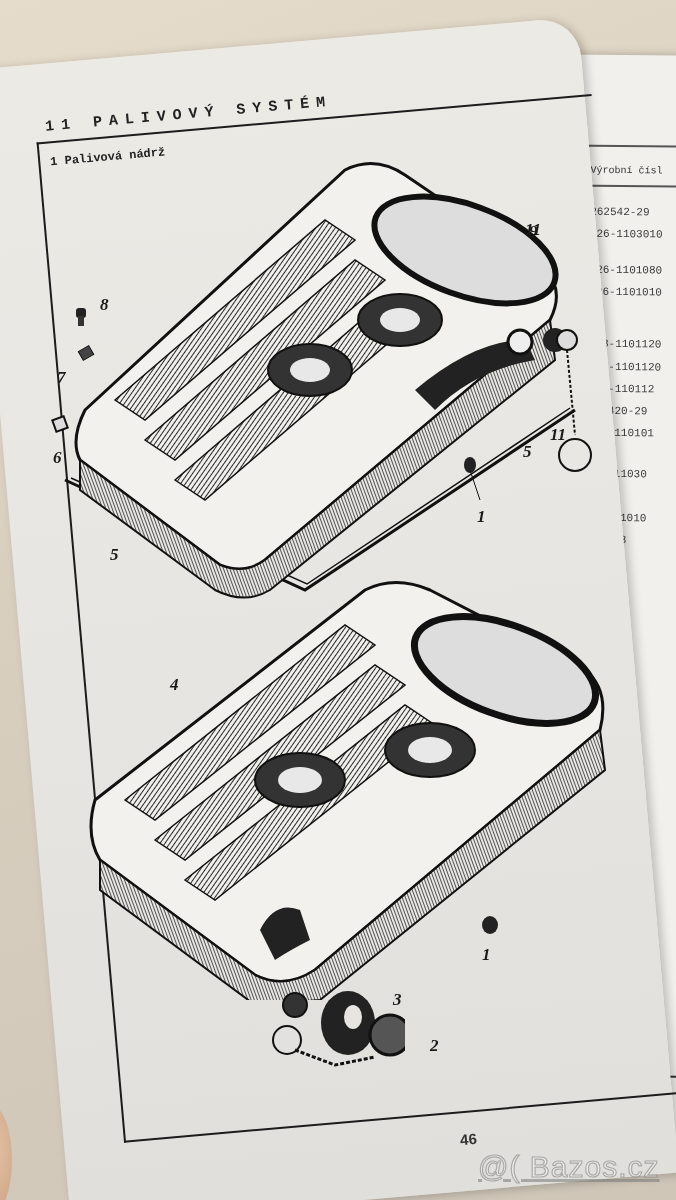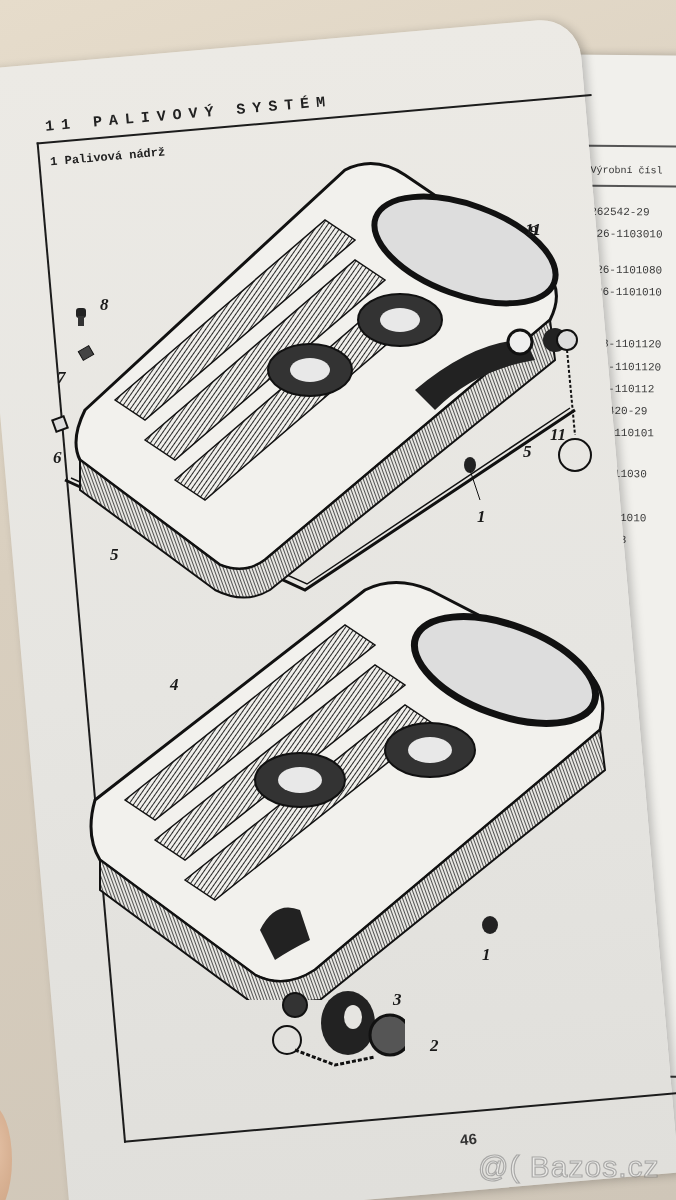--- a/index.html
+++ b/index.html
@@ -24,21 +24,21 @@
         font-weight:bold;white-space:nowrap;}
   .left-page .frame{position:absolute;left:60px;top:78px;width:555px;height:1000px;
         border:2.5px solid #1c1c1c;border-right:none;}
   .left-page .sub{position:absolute;left:72px;top:92px;font-size:12px;color:#222;font-weight:bold;white-space:nowrap;}
   .left-page .page-num{position:absolute;left:395px;top:1100px;font-family:"Liberation Sans",sans-serif;
         font-size:15px;color:#333;font-weight:bold;}
   .label{position:absolute;font-family:"Liberation Serif",serif;font-style:italic;font-weight:bold;
         font-size:17px;color:#1a1a1a;}
   .drawing{position:absolute;}
   .watermark{position:absolute;left:478px;top:1150px;font-family:"Liberation Sans",sans-serif;font-size:30px;
-        color:rgba(255,255,255,.35);-webkit-text-stroke:1.2px rgba(120,120,120,.55);letter-spacing:1px;white-space:nowrap;}
+        color:rgba(255,255,255,.35);-webkit-text-stroke:1.2px rgba(120,120,120,.55);letter-spacing:1px;white-space:nowrap;text-decoration:underline;}
   .finger{position:absolute;left:-30px;top:1105px;width:42px;height:110px;border-radius:50%;
         background:radial-gradient(ellipse at 60% 40%,#e3c0a4,#c99d7c);}
 </style>
 </head>
 <body>
 
 <div class="desk"></div>
 
 <div class="right-page">
   <div class="tbl">

